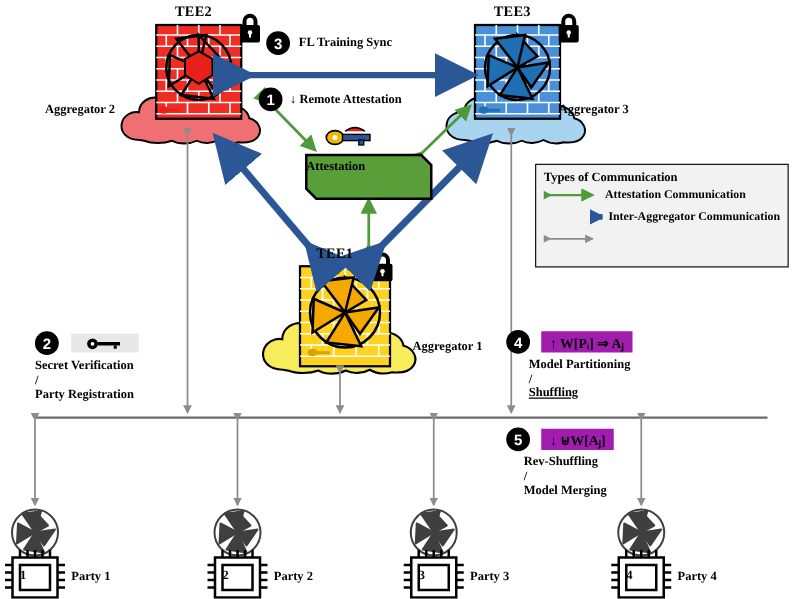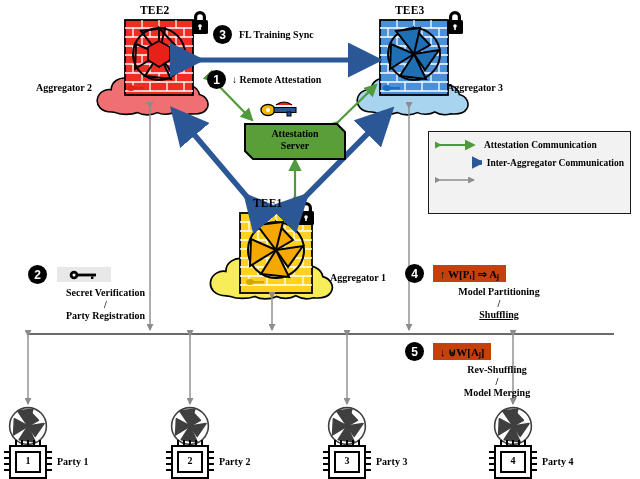--- a/index.html
+++ b/index.html
@@ -5,36 +5,36 @@
 <style>
   html,body{margin:0;padding:0;background:#ffffff;}
   body{width:640px;height:479px;position:relative;overflow:hidden;
        font-family:"Liberation Serif",serif;color:#000;}
   #stage{position:absolute;left:0;top:0;width:640px;height:339px;}
   .abs{position:absolute;}
 
   
   .lbl{font-weight:bold;font-size:10px;line-height:1.15;white-space:nowrap;}
   .tee-title{font-weight:bold;font-size:11.5px;letter-spacing:.2px;}
-  .ctr{text-align:center;}
+  .ctr{text-align:left;}
 
   
   .badge{width:19px;height:19px;border-radius:50%;background:#000;color:#fff;
          font-family:"Liberation Sans",sans-serif;font-weight:bold;font-size:12px;
          display:flex;align-items:center;justify-content:center;line-height:1;}
 
   
   .legend{position:absolute;border:1.6px solid #1a1a1a;background:#f2f2f2;
           box-sizing:border-box;}
   .legend-title{font-weight:bold;font-size:10px;}
   .legend-row{display:flex;align-items:center;gap:5px;text-align:center;}
   .legend-txt{font-weight:bold;font-size:9.5px;white-space:nowrap;}
 
   
-  .chip{background:#c2410c;padding:1px 7px;font-weight:bold;font-size:11px;
+  .chip{background:#a21caf;padding:1px 7px;font-weight:bold;font-size:11px;
         font-family:"Liberation Serif",serif;white-space:nowrap;}
 
   .keychip{background:#e8e8e8;width:54px;height:15px;display:flex;
            align-items:center;justify-content:center;}
 </style>
 </head>
 <body>
 
 <div id="stage">
 
@@ -430,21 +430,20 @@
   <div class="abs tee-title" style="left:140px;top:4px;">TEE2</div>
   <div class="abs tee-title" style="left:395px;top:4px;">TEE3</div>
   <div class="abs tee-title" style="left:253px;top:197px;">TEE1</div>
 
   <div class="abs lbl" style="left:36px;top:82px;">Aggregator 2</div>
   <div class="abs lbl" style="left:447px;top:82px;">Aggregator 3</div>
   <div class="abs lbl" style="left:330px;top:272px;">Aggregator 1</div>
 
   <div class="abs ctr" style="left:245px;top:128px;width:100px;">
     <div class="lbl">Attestation</div>
-    <div class="lbl">Server</div>
   </div>
 
   <div class="abs" style="left:213px;top:25px;display:flex;align-items:center;gap:7px;">
     <div class="badge">3</div>
     <div class="lbl" style="font-size:10px">FL Training Sync</div>
   </div>
 
   <div class="abs" style="left:207px;top:70px;display:flex;align-items:center;gap:6px;">
     <div class="badge">1</div>
     <div>
@@ -483,20 +482,21 @@
     <div style="display:flex;align-items:center;gap:9px;">
       <div class="badge">5</div>
       <div class="chip">↓ ⊎W[Aⱼ]</div>
     </div>
     <div class="lbl ctr" style="margin-top:3px;padding-left:14px;">Rev-Shuffling</div>
     <div class="lbl ctr" style="padding-left:14px;">/</div>
     <div class="lbl ctr" style="padding-left:14px;">Model Merging</div>
   </div>
 
   <div class="legend" style="left:428px;top:131px;width:203px;height:83px;padding:5px 6px;">
+    <div class="legend-title">Types of Communication</div>
 
     <div class="legend-row" style="margin-top:3px;">
       <svg width="44" height="10">
         <line x1="5" y1="5" x2="39" y2="5" stroke="#4f9a3a" stroke-width="1.8" marker-start="url(#ahGreen)" marker-end="url(#ahGreen)"></line>
       </svg>
       <span class="legend-txt">Attestation Communication</span>
     </div>
 
     <div class="legend-row" style="margin-top:6px;padding-left:37px;">
       <svg width="44" height="13">

